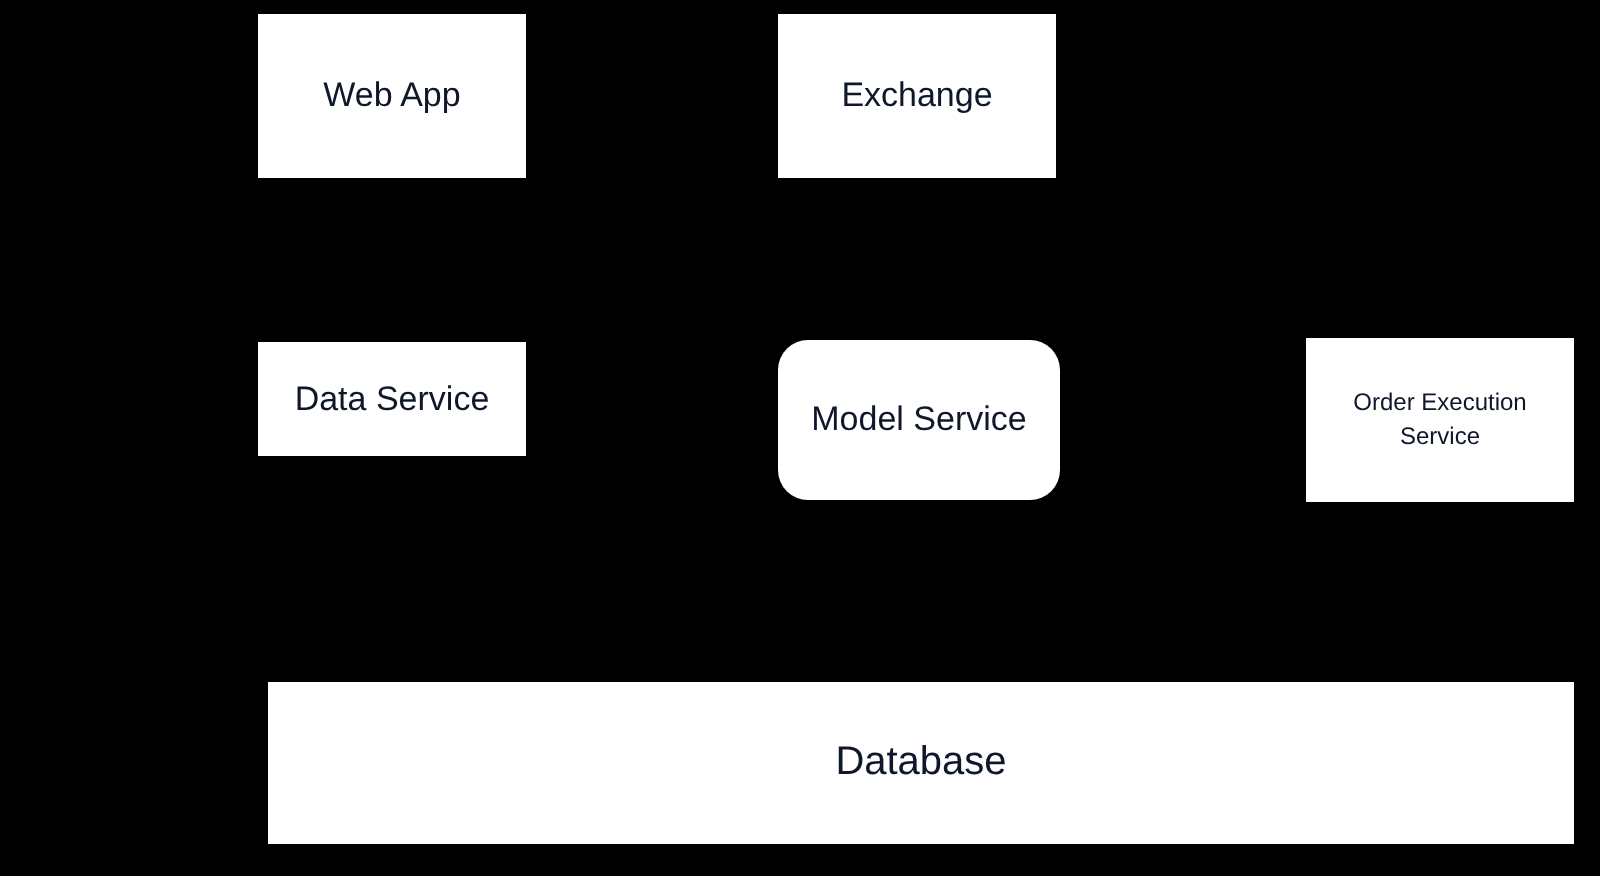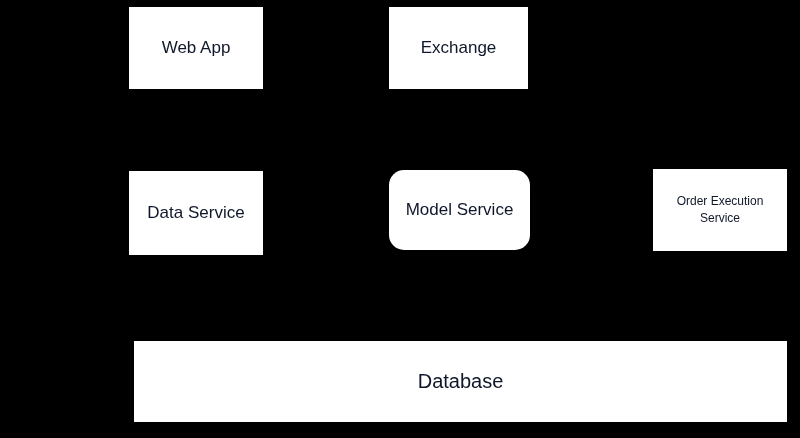--- a/index.html
+++ b/index.html
@@ -30,21 +30,21 @@
   }
   #node-web-app {
     left: 129px; top: 7px; width: 134px; height: 82px;
     font-size: 17px;
   }
   #node-exchange {
     left: 389px; top: 7px; width: 139px; height: 82px;
     font-size: 17px;
   }
   #node-data-service {
-    left: 129px; top: 171px; width: 134px; height: 84px;
+    left: 129px; top: 171px; width: 134px; height: 57px;
     font-size: 17px;
   }
   #node-model-service {
     left: 389px; top: 170px; width: 141px; height: 80px;
     font-size: 17px;
     border-radius: 15px;
   }
   #node-order-execution-service {
     left: 653px; top: 169px; width: 134px; height: 82px;
     font-size: 12px;

